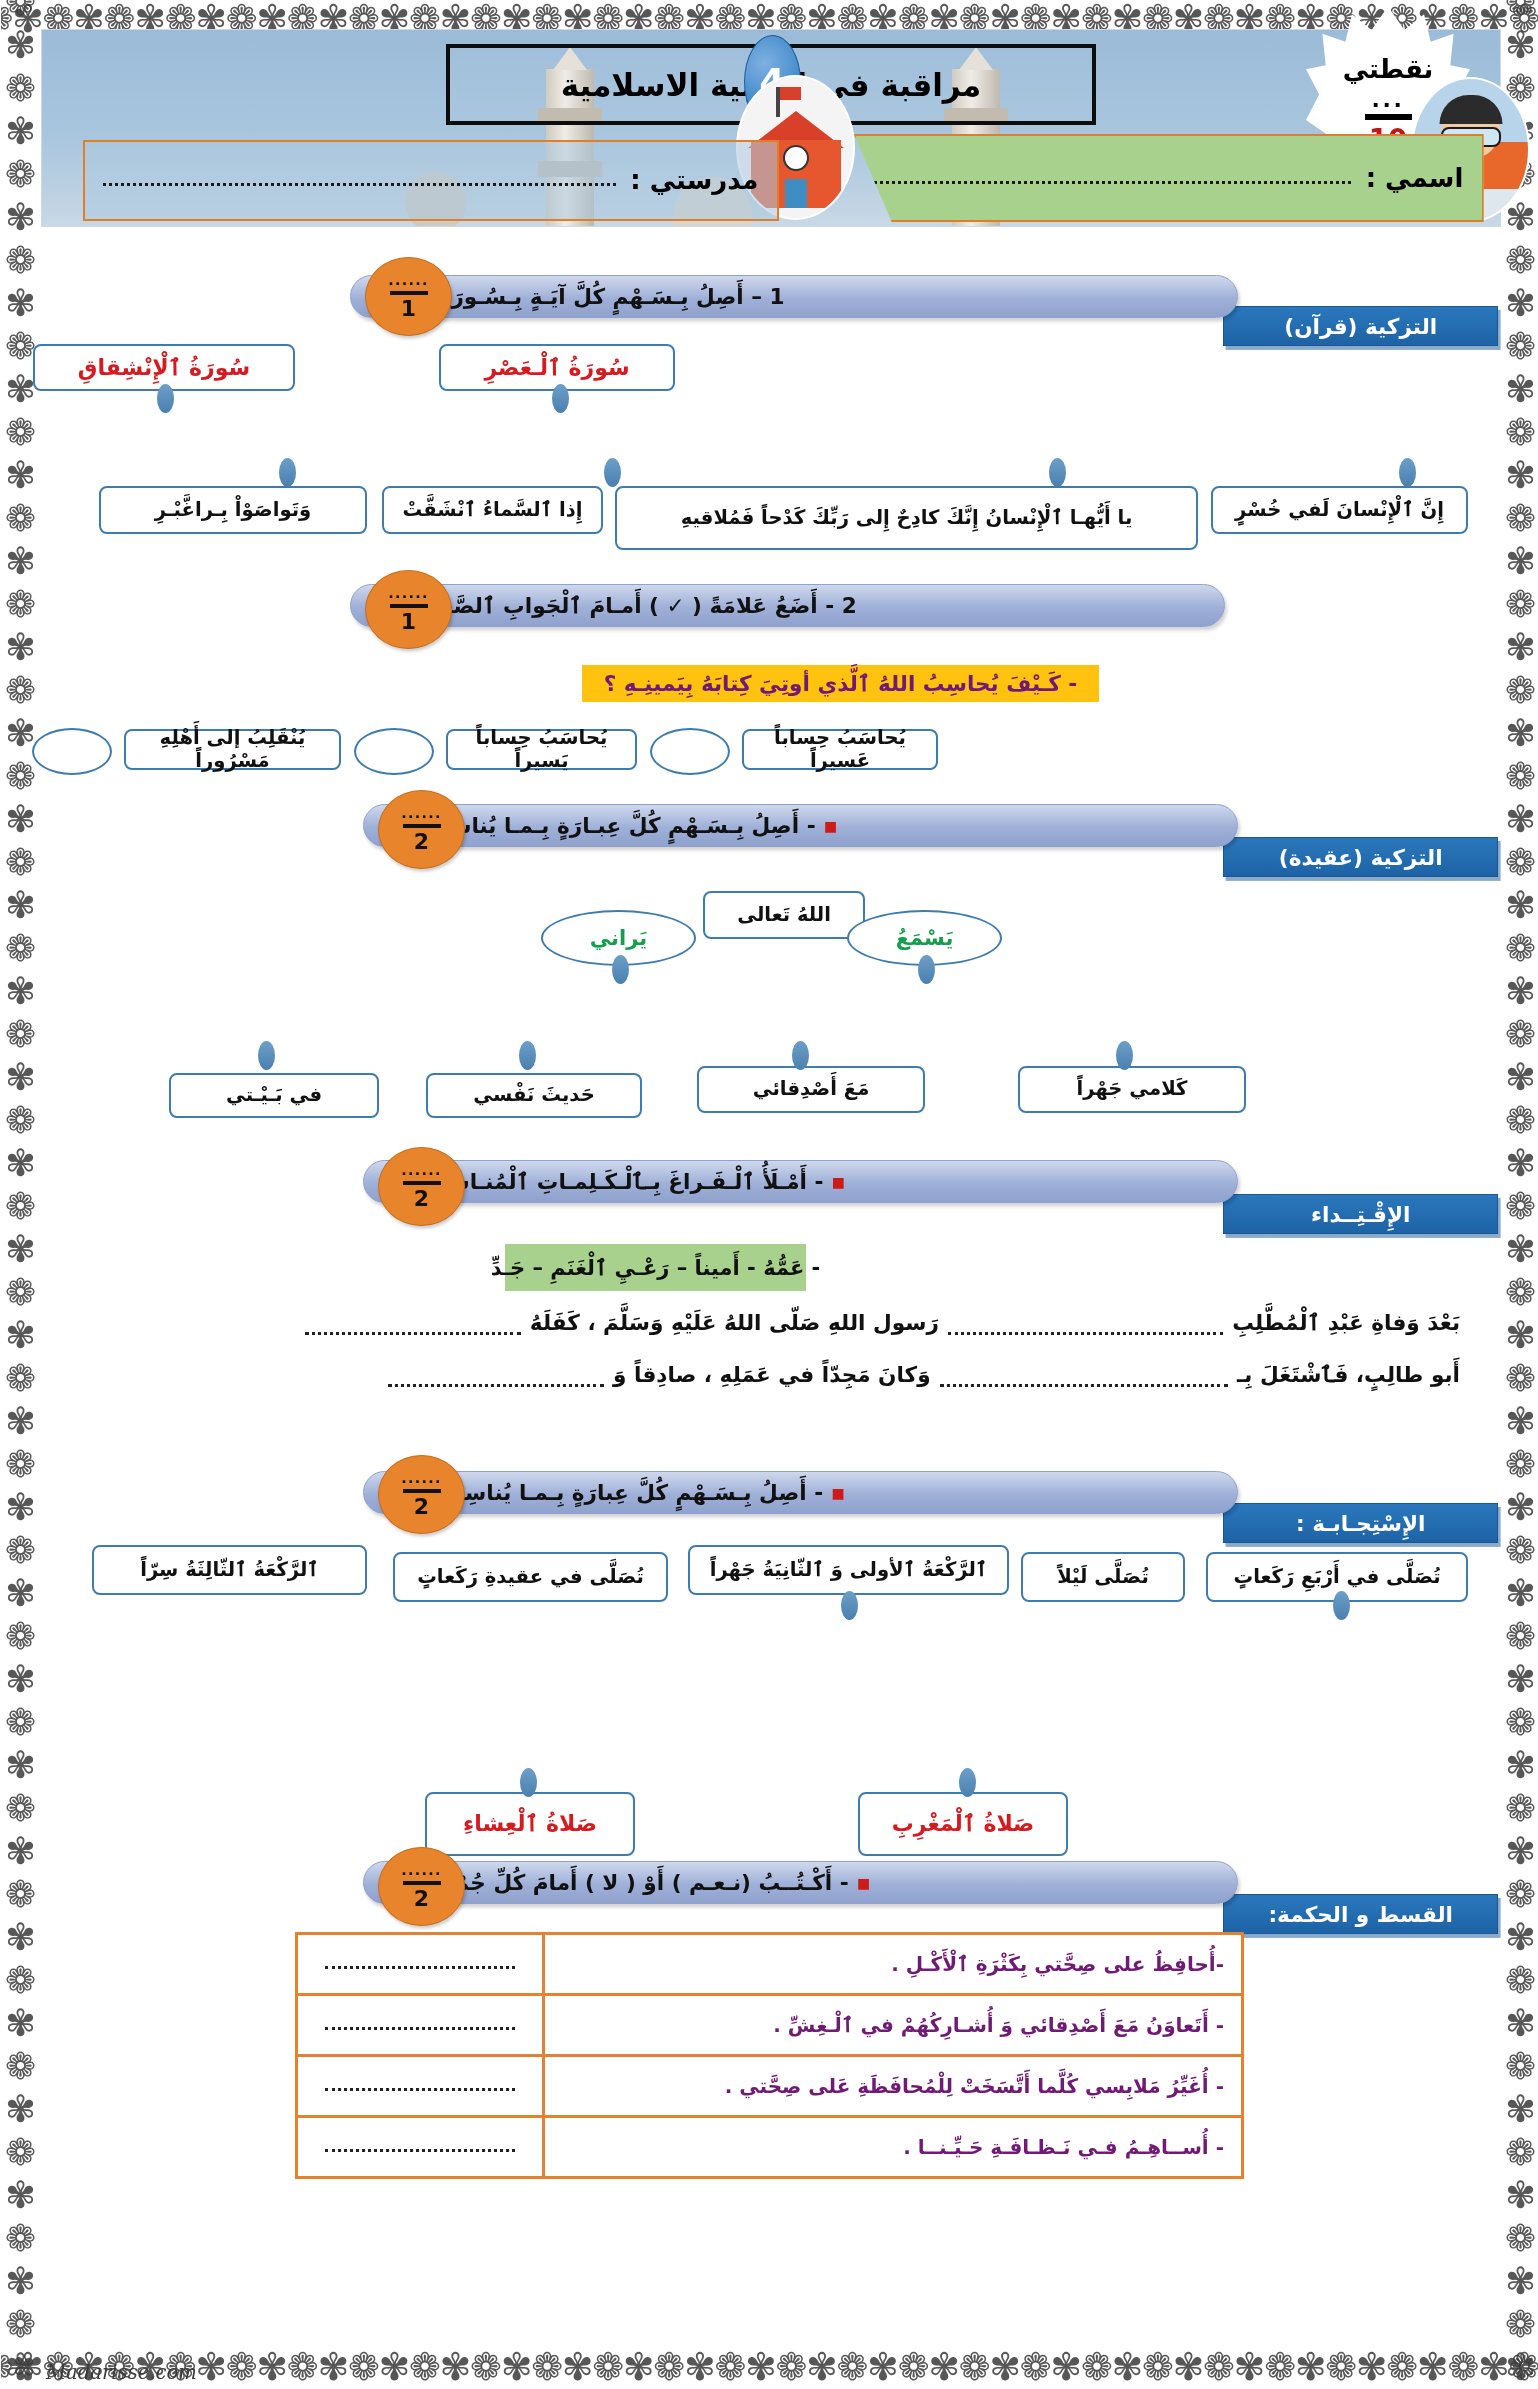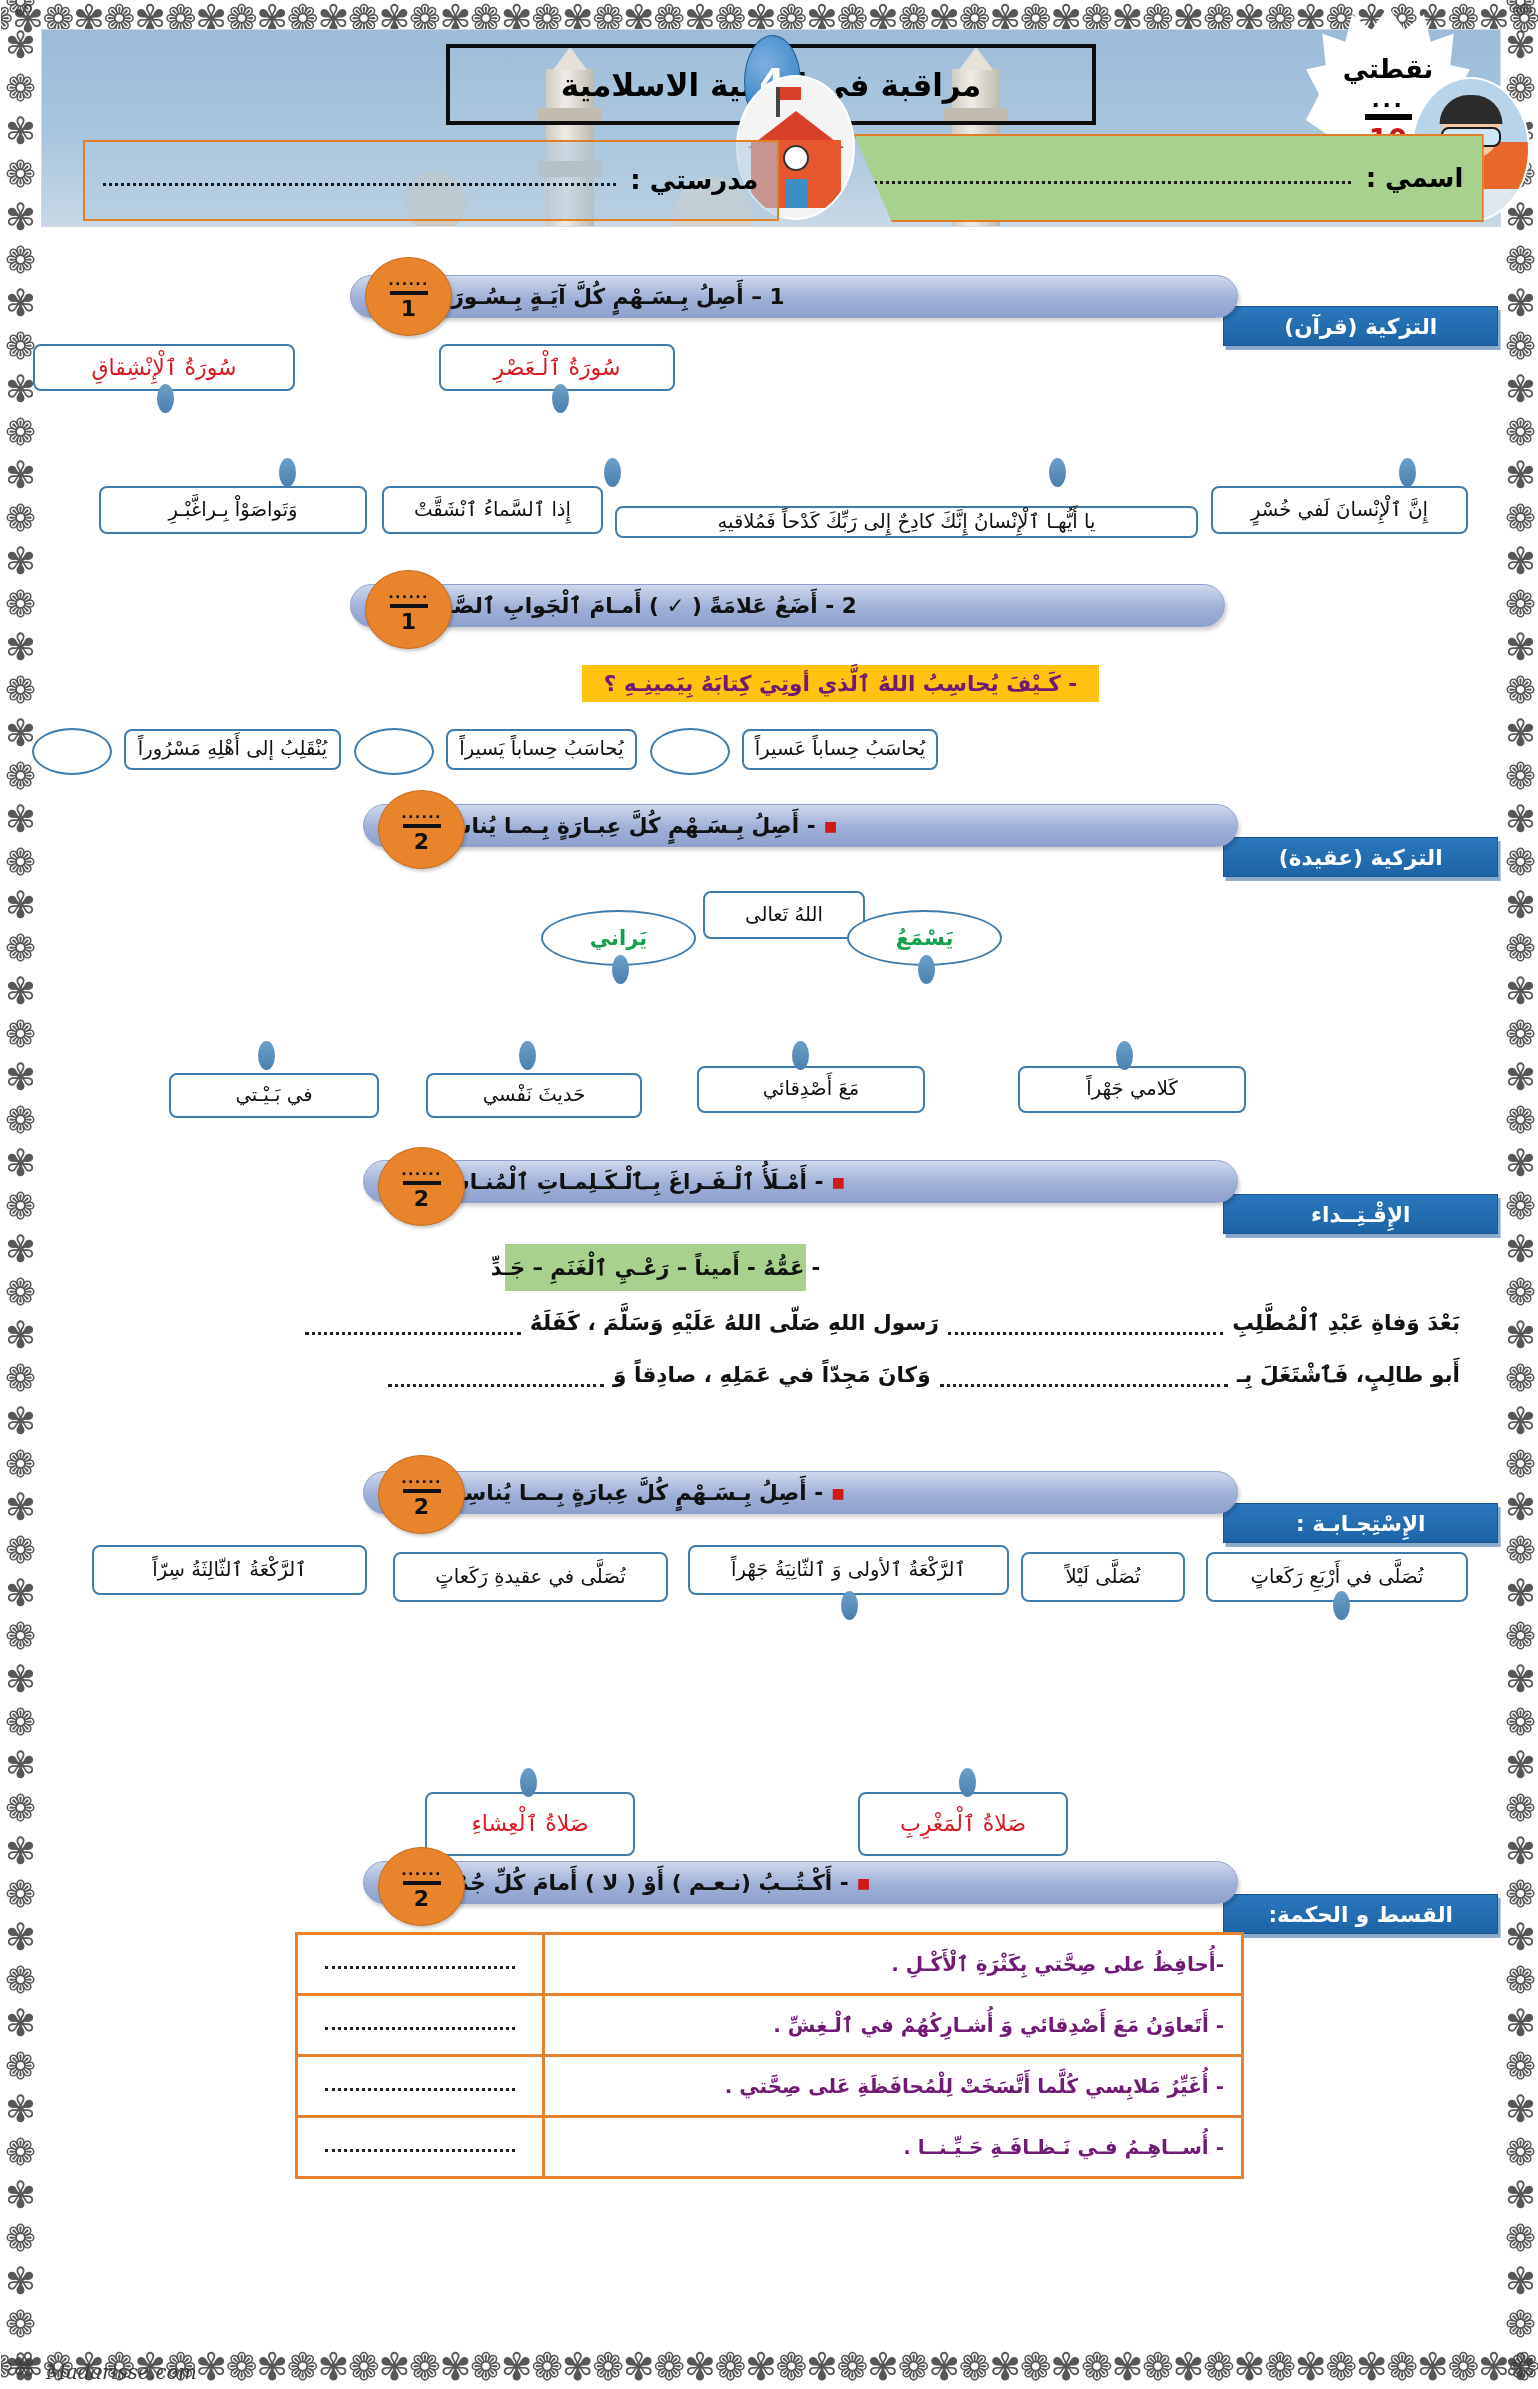--- a/index.html
+++ b/index.html
@@ -147,21 +147,21 @@
   .mark-oval .dots{font-size:14.4px;font-weight:bold;color:#111;letter-spacing:1.3px;line-height:1;}
   .mark-oval .bar{width:38px;height:3.9px;background:#111;margin:2px 0;}
   .mark-oval .val{font-size:22px;font-weight:bold;color:#111;line-height:1;}
 
   .card{
     position:absolute;background:#ffffff;
     border:2.6px solid #3e7cad;border-radius:7.9px;
     display:flex;align-items:center;justify-content:center;
     text-align:center;padding:2.6px 6.5px;box-sizing:border-box;
   }
-  .card .txt{font-size:19.6px;font-weight:normal;color:#111;line-height:1.15;}
+  .card .txt{font-size:19.6px;font-weight:bold;color:#111;line-height:1.15;}
   .card.red .txt{color:#d71920;font-size:22px;}
   .connector{
     position:absolute;width:17px;height:29px;border-radius:50%;
     background:linear-gradient(180deg,#6c9fc8,#4b7fae);z-index:2;
   }
   .oval-item{
     position:absolute;border:2.6px solid #3e7cad;border-radius:50%;
     background:#fff;display:flex;align-items:center;justify-content:center;
   }
   .oval-item .txt{font-size:21px;font-weight:bold;color:#13a04a;}
@@ -279,21 +279,21 @@
 <div class="card red" style="top:344px;right:1244px;width:262px;height:47px;">
   <span class="txt">سُورَةُ ٱلْإِنْشِقاقِ</span>
 </div>
 <div class="connector" style="top:384px;right:1365px;"></div>
 
 <div class="connector" style="top:458px;right:123px;"></div>
 <div class="card" style="top:486px;right:71px;width:257px;height:48px;">
   <span class="txt">إِنَّ ٱلْإِنْسانَ لَفي خُسْرٍ</span>
 </div>
 <div class="connector" style="top:458px;right:473px;"></div>
-<div class="card" style="top:506px;right:341px;width:583px;height:32px;justify-content:center;">
+<div class="card" style="top:486px;right:341px;width:583px;height:64px;justify-content:center;">
   <span class="txt">يا أَيُّهـا ٱلْإِنْسانُ إِنَّكَ كادِحٌ إِلى رَبِّكَ كَدْحاً فَمُلاقيهِ</span>
 </div>
 <div class="connector" style="top:458px;right:918px;"></div>
 <div class="card" style="top:486px;right:936px;width:221px;height:48px;">
   <span class="txt">إِذا ٱلسَّماءُ ٱنْشَقَّتْ</span>
 </div>
 <div class="connector" style="top:458px;right:1243px;"></div>
 <div class="card" style="top:486px;right:1172px;width:268px;height:48px;">
   <span class="txt">وَتَواصَوْاْ بِـراغَّبْـرِ</span>
 </div>

